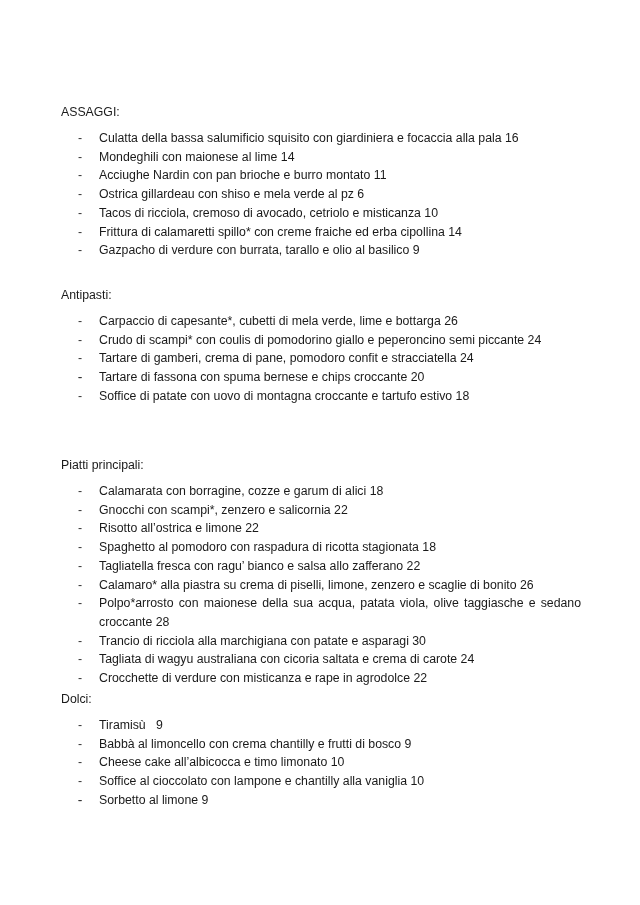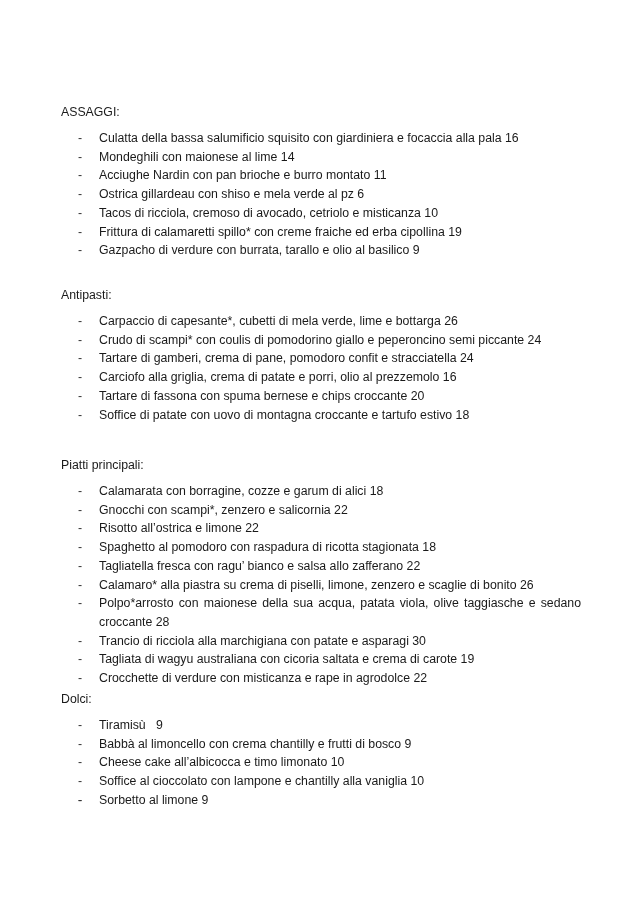--- a/index.html
+++ b/index.html
@@ -20,49 +20,49 @@
 <div class="page">
 
   <div class="section" style="top:103px;">
     <p class="heading">ASSAGGI:</p>
     <ul class="list" style="margin-top:8px;">
       <li class="item"><span class="dash">-</span><span class="item-text">Culatta della bassa salumificio squisito con giardiniera e focaccia alla pala   16</span></li>
       <li class="item"><span class="dash">-</span><span class="item-text">Mondeghili con maionese al lime  14</span></li>
       <li class="item"><span class="dash">-</span><span class="item-text">Acciughe Nardin con pan brioche e burro montato 11</span></li>
       <li class="item"><span class="dash">-</span><span class="item-text">Ostrica gillardeau con shiso e mela verde  al pz 6</span></li>
       <li class="item"><span class="dash">-</span><span class="item-text">Tacos di ricciola, cremoso di avocado, cetriolo e misticanza 10</span></li>
-      <li class="item"><span class="dash">-</span><span class="item-text">Frittura di calamaretti spillo* con creme fraiche ed erba cipollina  19</span></li>
+      <li class="item"><span class="dash">-</span><span class="item-text">Frittura di calamaretti spillo* con creme fraiche ed erba cipollina  14</span></li>
       <li class="item"><span class="dash">-</span><span class="item-text">Gazpacho di verdure con burrata, tarallo e olio al basilico  9</span></li>
     </ul>
   </div>
 
   <div class="section" style="top:286px;">
     <p class="heading">Antipasti:</p>
     <ul class="list" style="margin-top:8px;">
       <li class="item"><span class="dash">-</span><span class="item-text">Carpaccio di capesante*, cubetti di mela verde, lime e bottarga  26</span></li>
       <li class="item"><span class="dash">-</span><span class="item-text">Crudo di scampi* con coulis di pomodorino giallo e peperoncino semi piccante 24</span></li>
       <li class="item"><span class="dash">-</span><span class="item-text">Tartare di gamberi, crema di pane, pomodoro confit e stracciatella 24</span></li>
-      <li class="item"><span class="dash">-</span><span class="item-text">Carciofo alla griglia, crema di patate e porri, olio al prezzemolo 16</span></li>
+      <li class="item"><span class="dash">-</span></li>
       <li class="item"><span class="dash">-</span><span class="item-text">Tartare di fassona con spuma bernese e chips croccante 20</span></li>
       <li class="item"><span class="dash">-</span><span class="item-text">Soffice di patate con uovo di montagna croccante e tartufo estivo 18</span></li>
     </ul>
   </div>
 
   <div class="section" style="top:456px;">
     <p class="heading">Piatti principali:</p>
     <ul class="list" style="margin-top:8px;">
       <li class="item"><span class="dash">-</span><span class="item-text">Calamarata con borragine, cozze e garum di alici  18</span></li>
       <li class="item"><span class="dash">-</span><span class="item-text">Gnocchi con scampi*, zenzero e salicornia 22</span></li>
       <li class="item"><span class="dash">-</span><span class="item-text">Risotto all’ostrica e limone 22</span></li>
       <li class="item"><span class="dash">-</span><span class="item-text">Spaghetto al pomodoro con raspadura di ricotta stagionata 18</span></li>
       <li class="item"><span class="dash">-</span><span class="item-text">Tagliatella fresca con ragu’ bianco e salsa allo zafferano 22</span></li>
       <li class="item"><span class="dash">-</span><span class="item-text">Calamaro* alla piastra su crema di piselli, limone, zenzero e scaglie di bonito  26</span></li>
       <li class="item justify"><span class="dash">-</span><span class="item-text">Polpo*arrosto con maionese della sua acqua, patata viola, olive taggiasche e sedano croccante 28</span></li>
       <li class="item"><span class="dash">-</span><span class="item-text">Trancio di ricciola alla marchigiana con patate e asparagi 30</span></li>
-      <li class="item"><span class="dash">-</span><span class="item-text">Tagliata di wagyu australiana con cicoria saltata e crema di carote 19</span></li>
+      <li class="item"><span class="dash">-</span><span class="item-text">Tagliata di wagyu australiana con cicoria saltata e crema di carote 24</span></li>
       <li class="item"><span class="dash">-</span><span class="item-text">Crocchette di verdure con misticanza e rape in agrodolce 22</span></li>
     </ul>
   </div>
 
   <div class="section" style="top:690px;">
     <p class="heading">Dolci:</p>
     <ul class="list" style="margin-top:8px;">
       <li class="item"><span class="dash">-</span><span class="item-text" style="white-space:pre;margin-top:44px;">Tiramisù   9</span></li>
       <li class="item"><span class="dash">-</span><span class="item-text">Babbà al limoncello con crema chantilly e frutti di bosco 9</span></li>
       <li class="item"><span class="dash">-</span><span class="item-text">Cheese cake all’albicocca e timo limonato 10</span></li>

